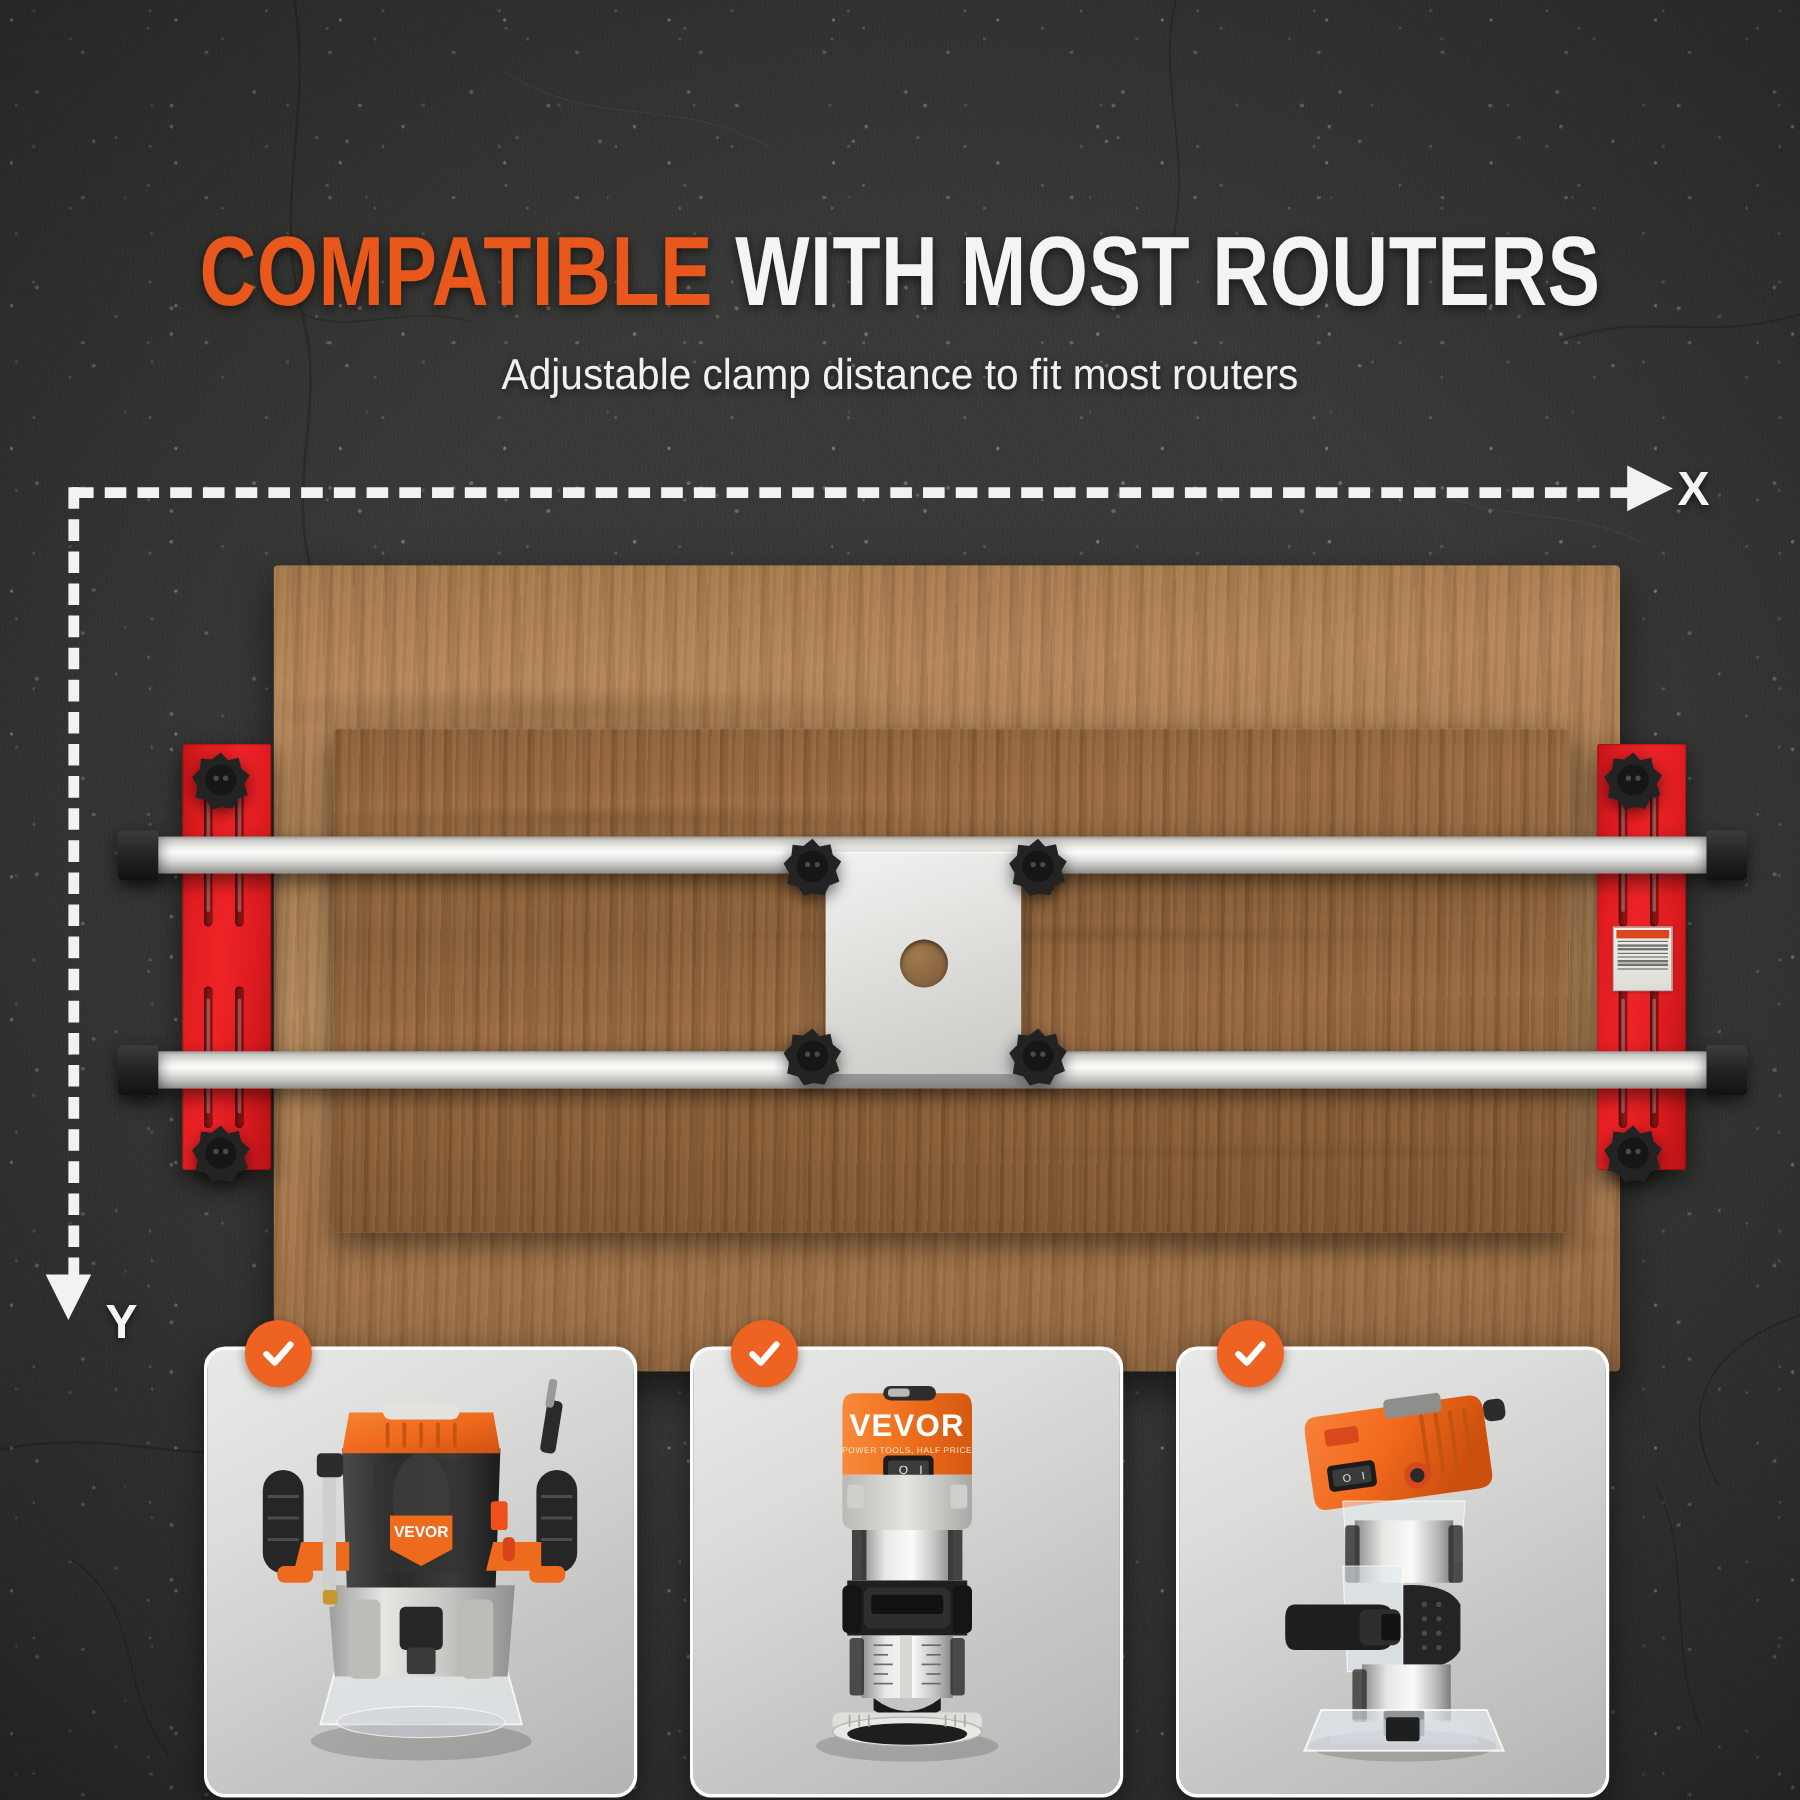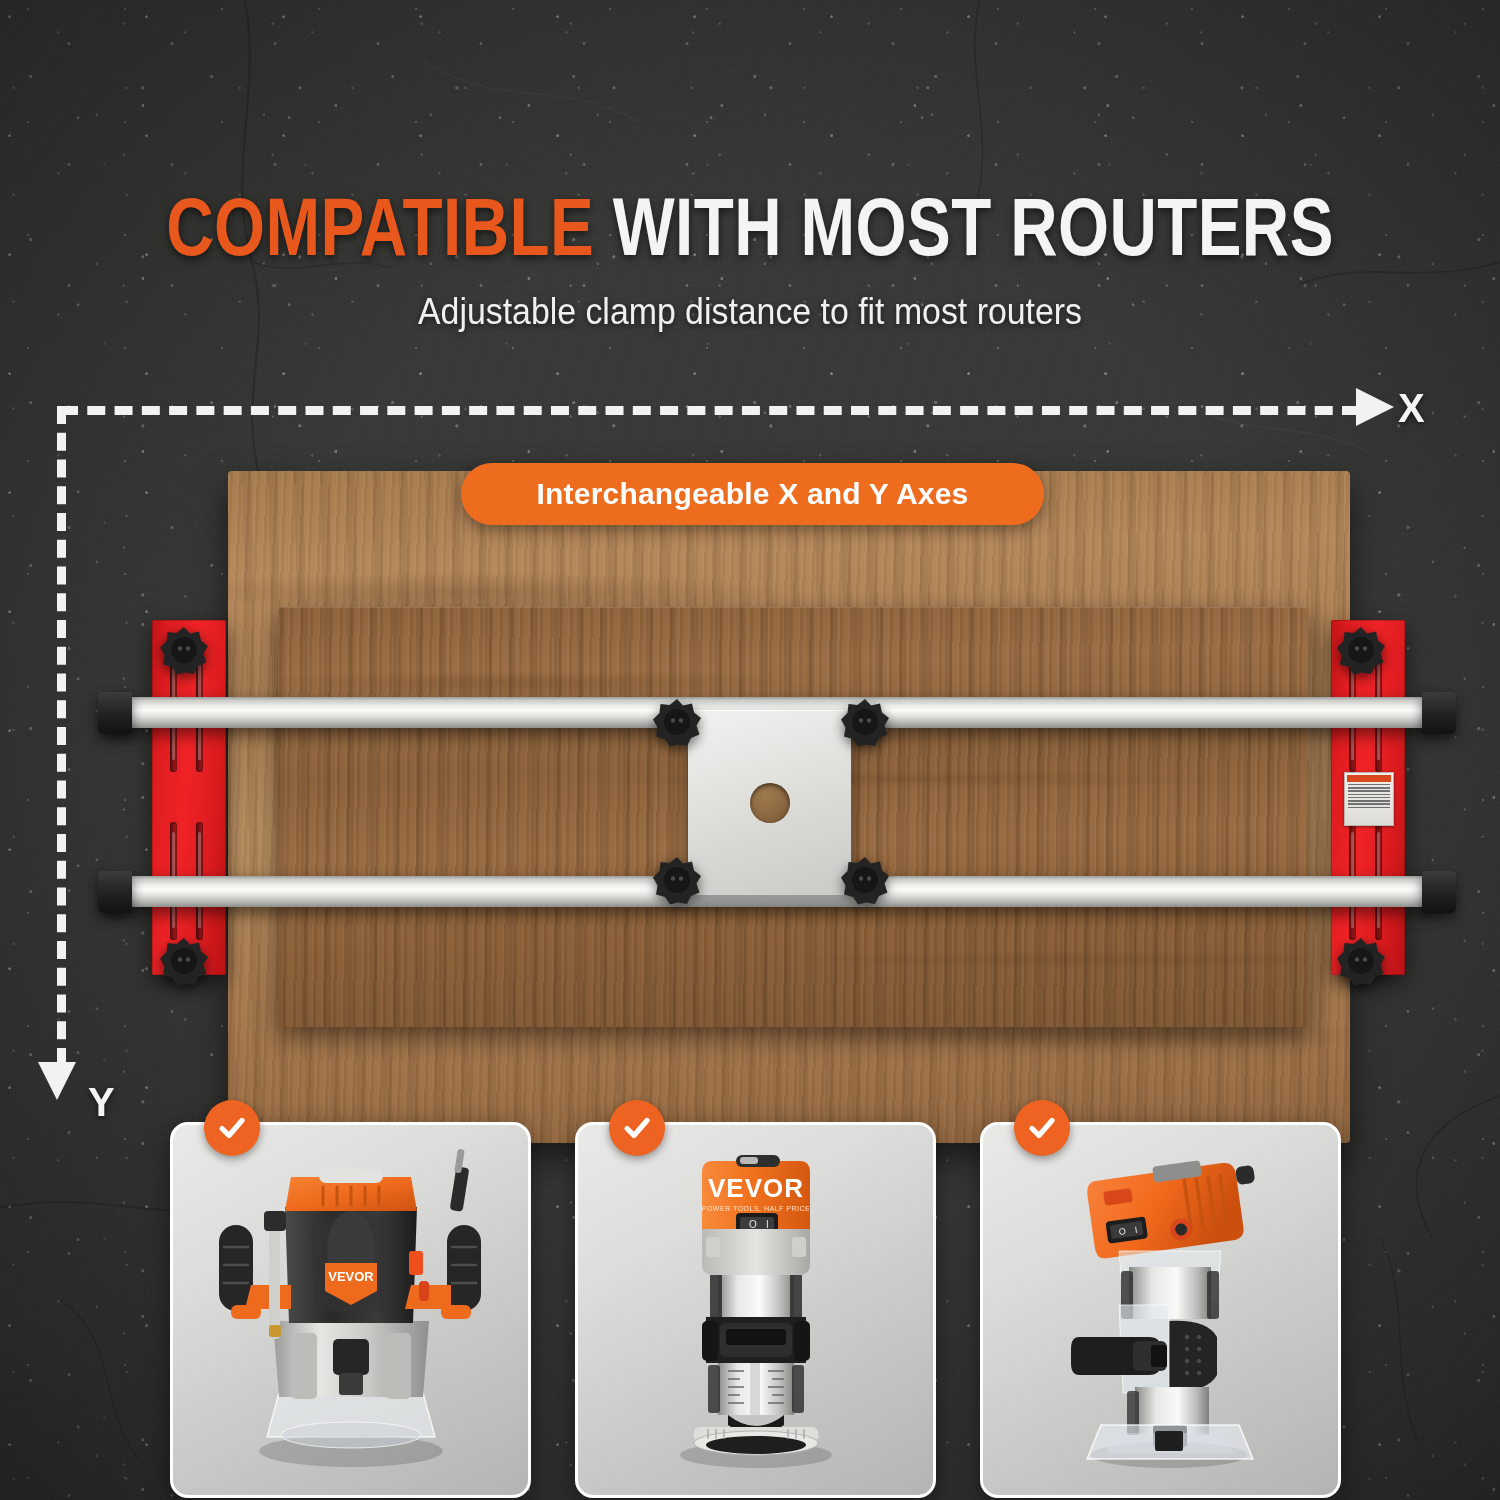--- a/index.html
+++ b/index.html
@@ -390,23 +390,20 @@
     <div class="board-grain"></div>
   </div>
 
   <div class="axis-top"></div>
   <div class="axis-left"></div>
   <div class="arrow-x"></div>
   <div class="arrow-y"></div>
   <div class="axis-label label-x">X</div>
   <div class="axis-label label-y">Y</div>
 
-  <div class="pill">
-    <span>Interchangeable X and Y Axes</span>
-  </div>
 
   <div class="clamp clamp-left">
     <div class="slot" style="left:18px; top:34px; height:118px;"></div>
     <div class="slot" style="left:44px; top:34px; height:118px;"></div>
     <div class="slot" style="left:18px; top:202px; height:118px;"></div>
     <div class="slot" style="left:44px; top:202px; height:118px;"></div>
     <div class="slot-hi" style="left:20px; top:44px; height:96px;"></div>
     <div class="slot-hi" style="left:46px; top:44px; height:96px;"></div>
     <div class="slot-hi" style="left:20px; top:212px; height:96px;"></div>
     <div class="slot-hi" style="left:46px; top:212px; height:96px;"></div>

